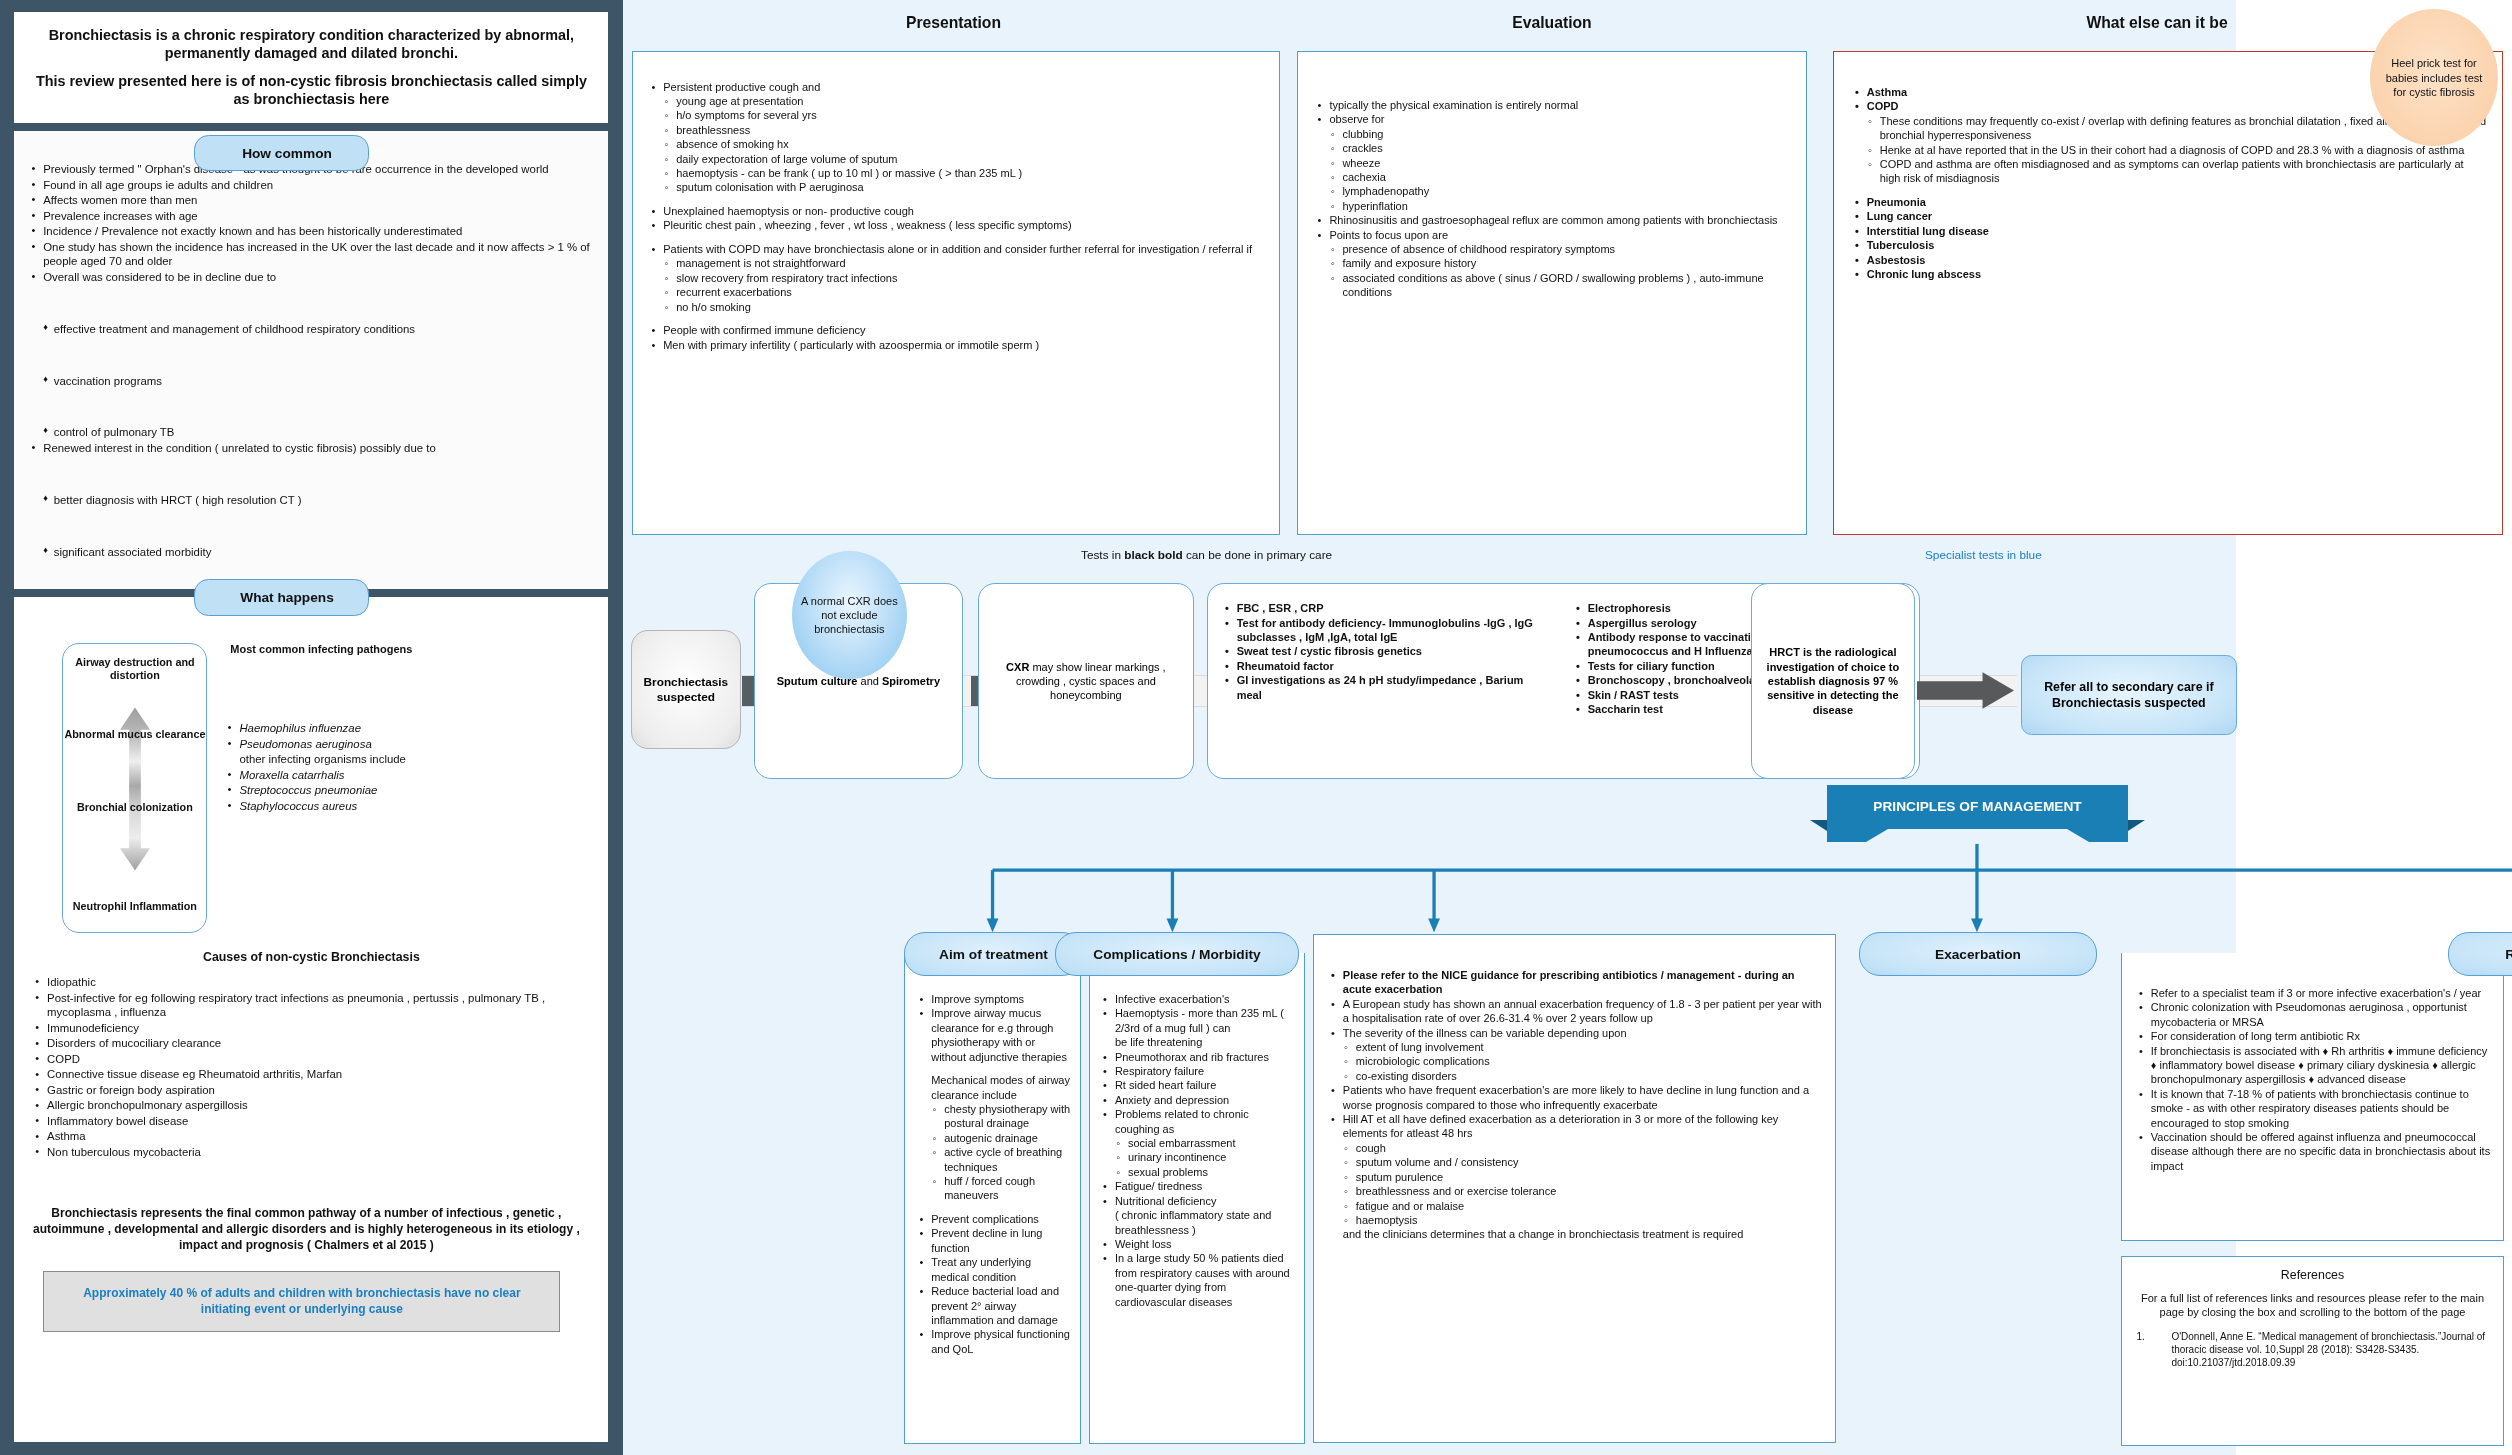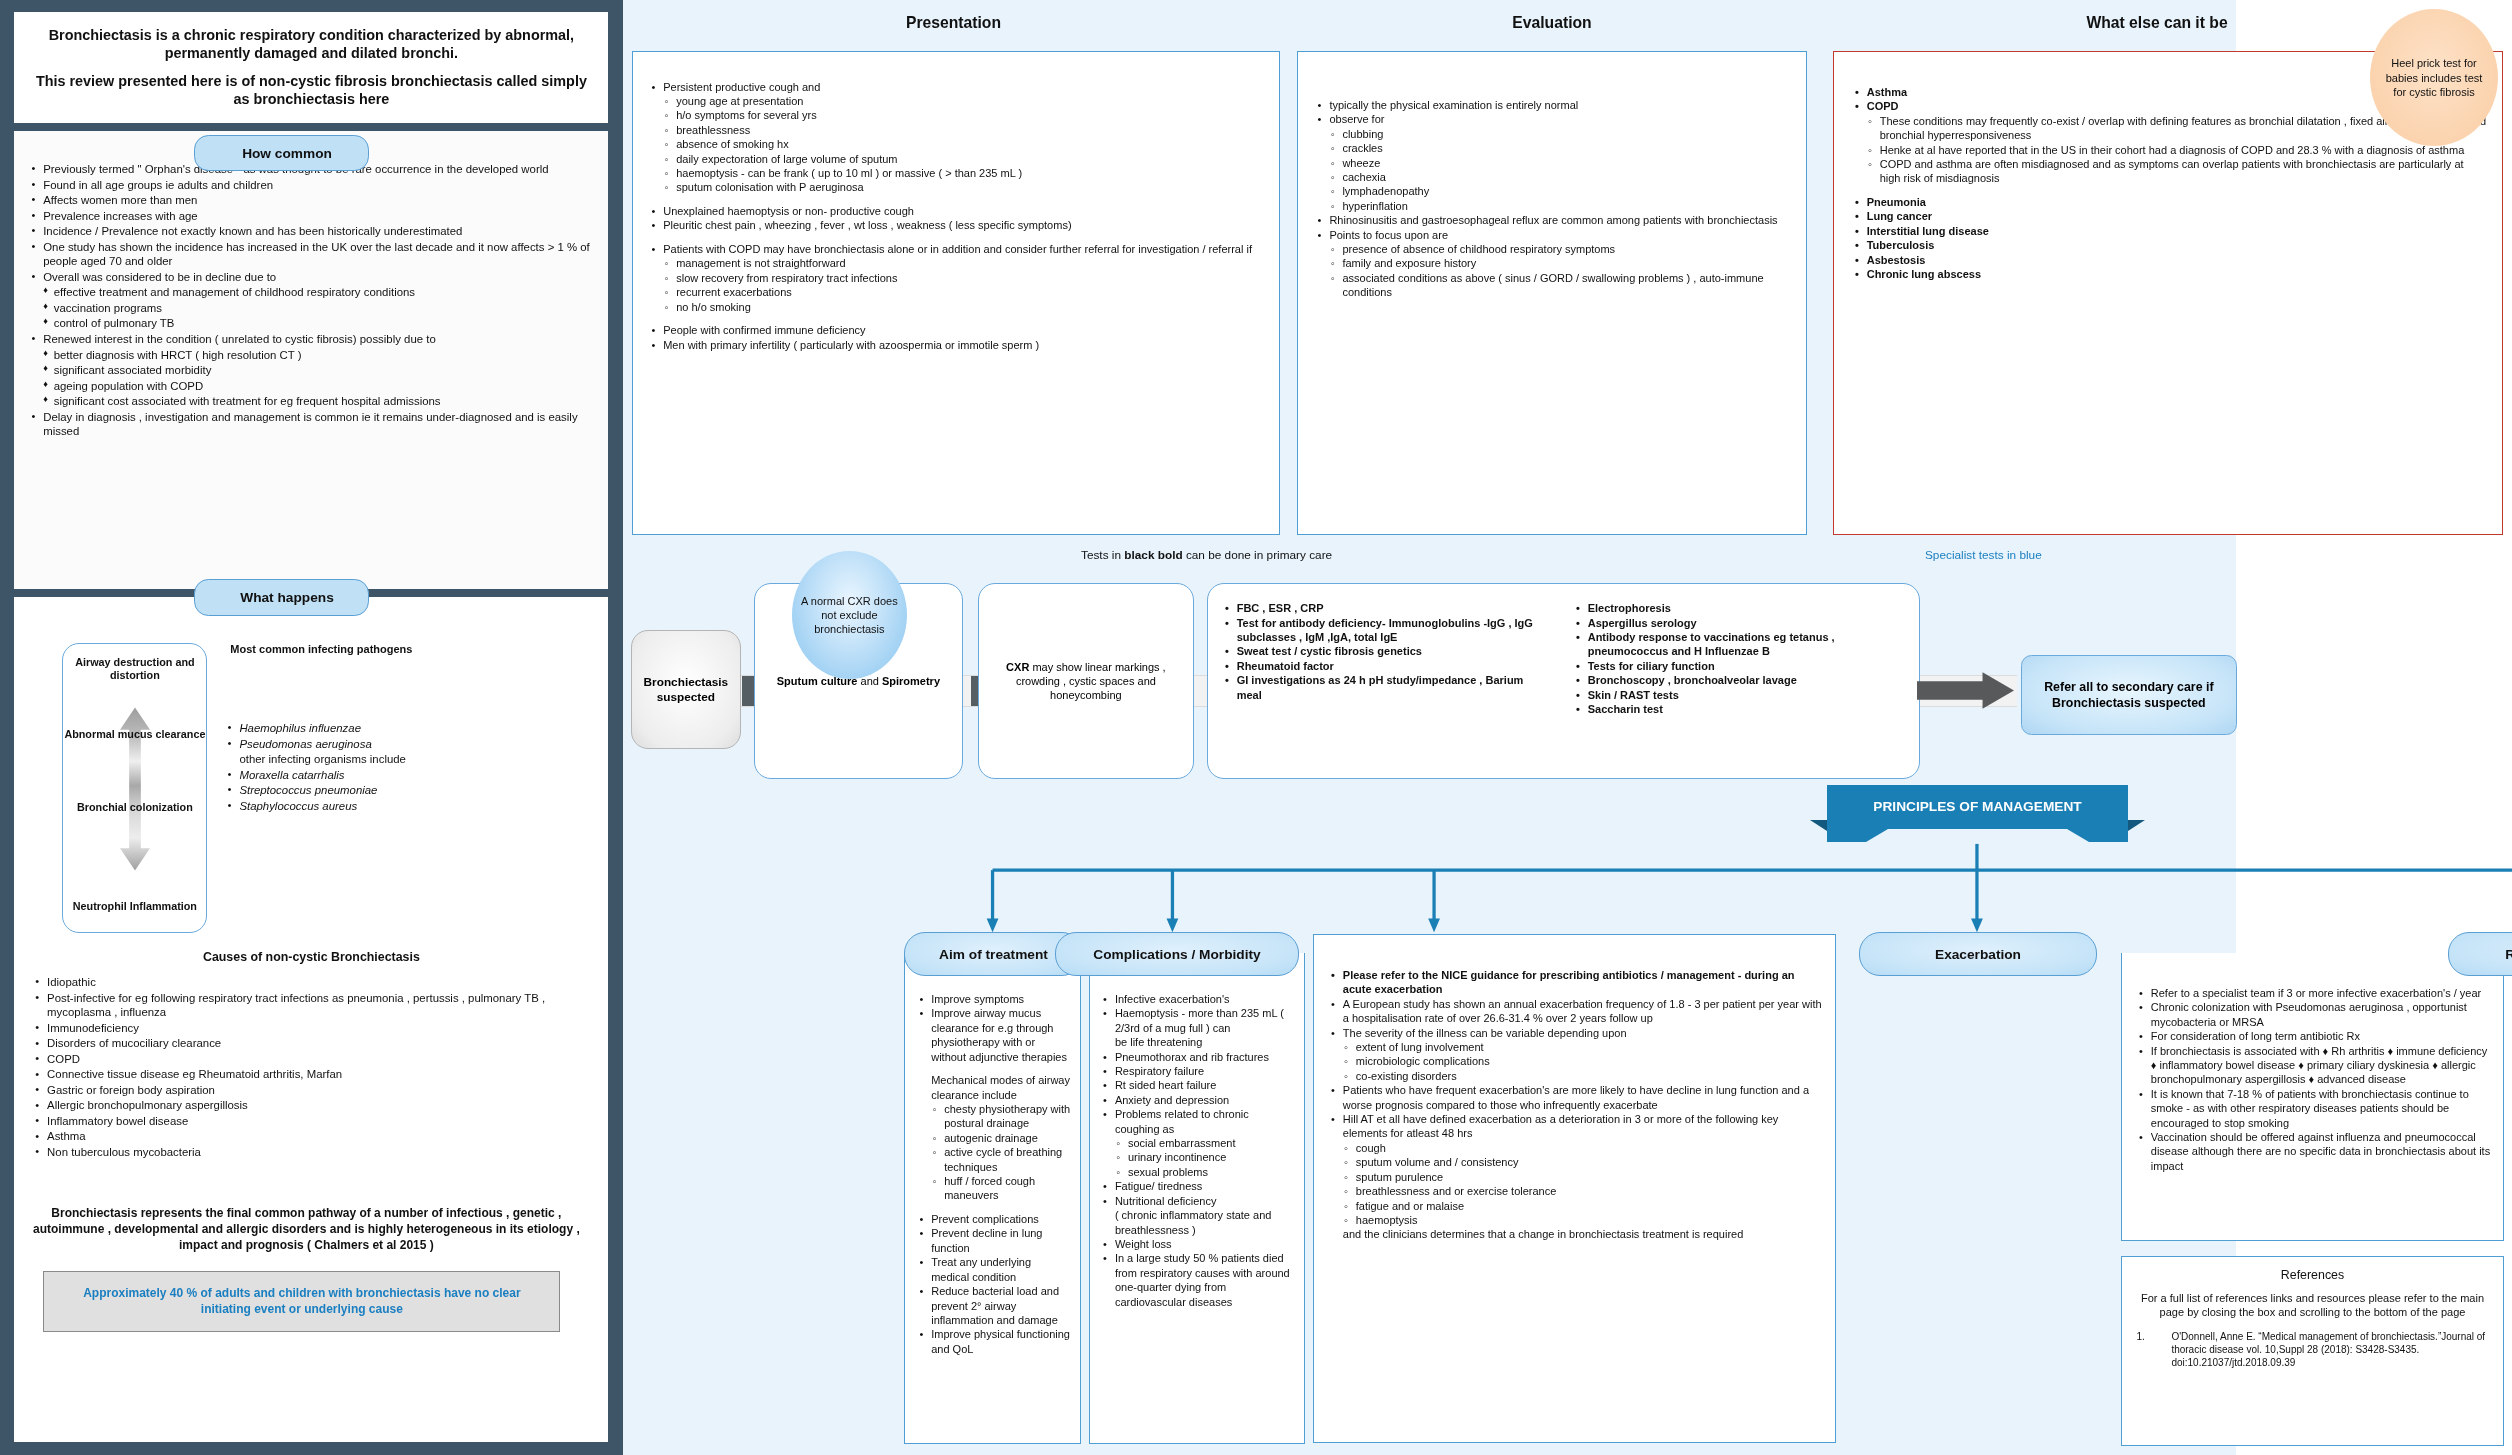--- a/index.html
+++ b/index.html
@@ -16,21 +16,21 @@
   .lp-common{left:14.4px;top:131px;width:594px;height:458px;padding:31px 11.8px 6.5px 11.8px;background:#fbfbfb;}
   .lp-what{left:14.4px;top:597px;width:594px;height:845px;padding:29px 9.2px 6.5px 9.2px;background:#ffffff;}
 
   .pill{position:absolute;background:#bfe0f5;border:1.3px solid #5a9fd4;border-radius:14.4px;display:flex;align-items:center;justify-content:center;font-weight:bold;font-size:13.7px;color:#111;z-index:20;padding-left:11px;}
   .pill-howcommon{left:194px;top:135px;width:162px;height:34px;}
   .pill-whathappens{left:194px;top:579px;width:162px;height:35px;}
 
   ul.ul{margin:0;padding:0;list-style:none;}
   ul.ul li{position:relative;padding-left:17px;font-size:11.4px;line-height:1.30;color:#111;margin-bottom:0.7px;}
   ul.ul li::before{content:"•";position:absolute;left:5.2px;top:-0.7px;font-size:11px;}
-  ul.ul li.sub{padding-left:27.5px;}
+  ul.ul li.sub{padding-left:27.5px;margin-top:37px;}
   ul.ul li.sub::before{content:"\2666";left:17px;font-size:9.2px;top:0px;}
   ul.ul li.nob::before{content:"";}
 
   .box-flow{position:absolute;left:48px;top:46px;width:143px;height:288px;border:1.3px solid #6aa9dc;border-radius:17px;background:#fff;}
   .flow-lab{position:absolute;width:100%;text-align:center;font-weight:bold;font-size:10.8px;line-height:1.22;color:#111;}
   .arrow-wrap{position:absolute;left:50%;transform:translateX(-50%);top:63px;width:30px;height:164px;}
   .pathogens-head{position:absolute;left:196px;top:46px;width:222px;text-align:center;font-weight:bold;font-size:11px;color:#111;}
   .pathogens-list{position:absolute;left:208px;top:124px;width:216px;}
   .pathogens-list li{font-size:10.8px;line-height:1.34;font-style:italic;}
   .pathogens-list li.ital-no{font-style:normal;}
@@ -318,20 +318,23 @@
             <li class="blue">Electrophoresis</li>
             <li class="blue">Aspergillus serology</li>
             <li class="blue">Antibody response to vaccinations eg tetanus , pneumococcus and H Influenzae B</li>
             <li class="blue">Tests for ciliary function</li>
             <li class="blue">Bronchoscopy , bronchoalveolar lavage</li>
             <li class="blue">Skin / RAST tests</li>
             <li class="blue">Saccharin test</li>
           </ul>
       </div>
 
+      <div class="fbox" style="left:1120px;top:-11.8px;width:164px;height:196px">
+        <div class="fboxtext" style="font-weight:bold;">HRCT is the radiological investigation of choice to establish diagnosis 97 % sensitive in detecting the disease</div>
+      </div>
 
       <div class="bigarrow">
         <svg width="97" height="37" viewBox="0 0 148 56">
             <polygon points="0,14 100,14 100,0 148,28 100,56 100,42 0,42" fill="#58595b"></polygon>
           </svg>
       </div>
 
       <div class="refbox">Refer all to secondary care if Bronchiectasis suspected</div>
     </div>
 

